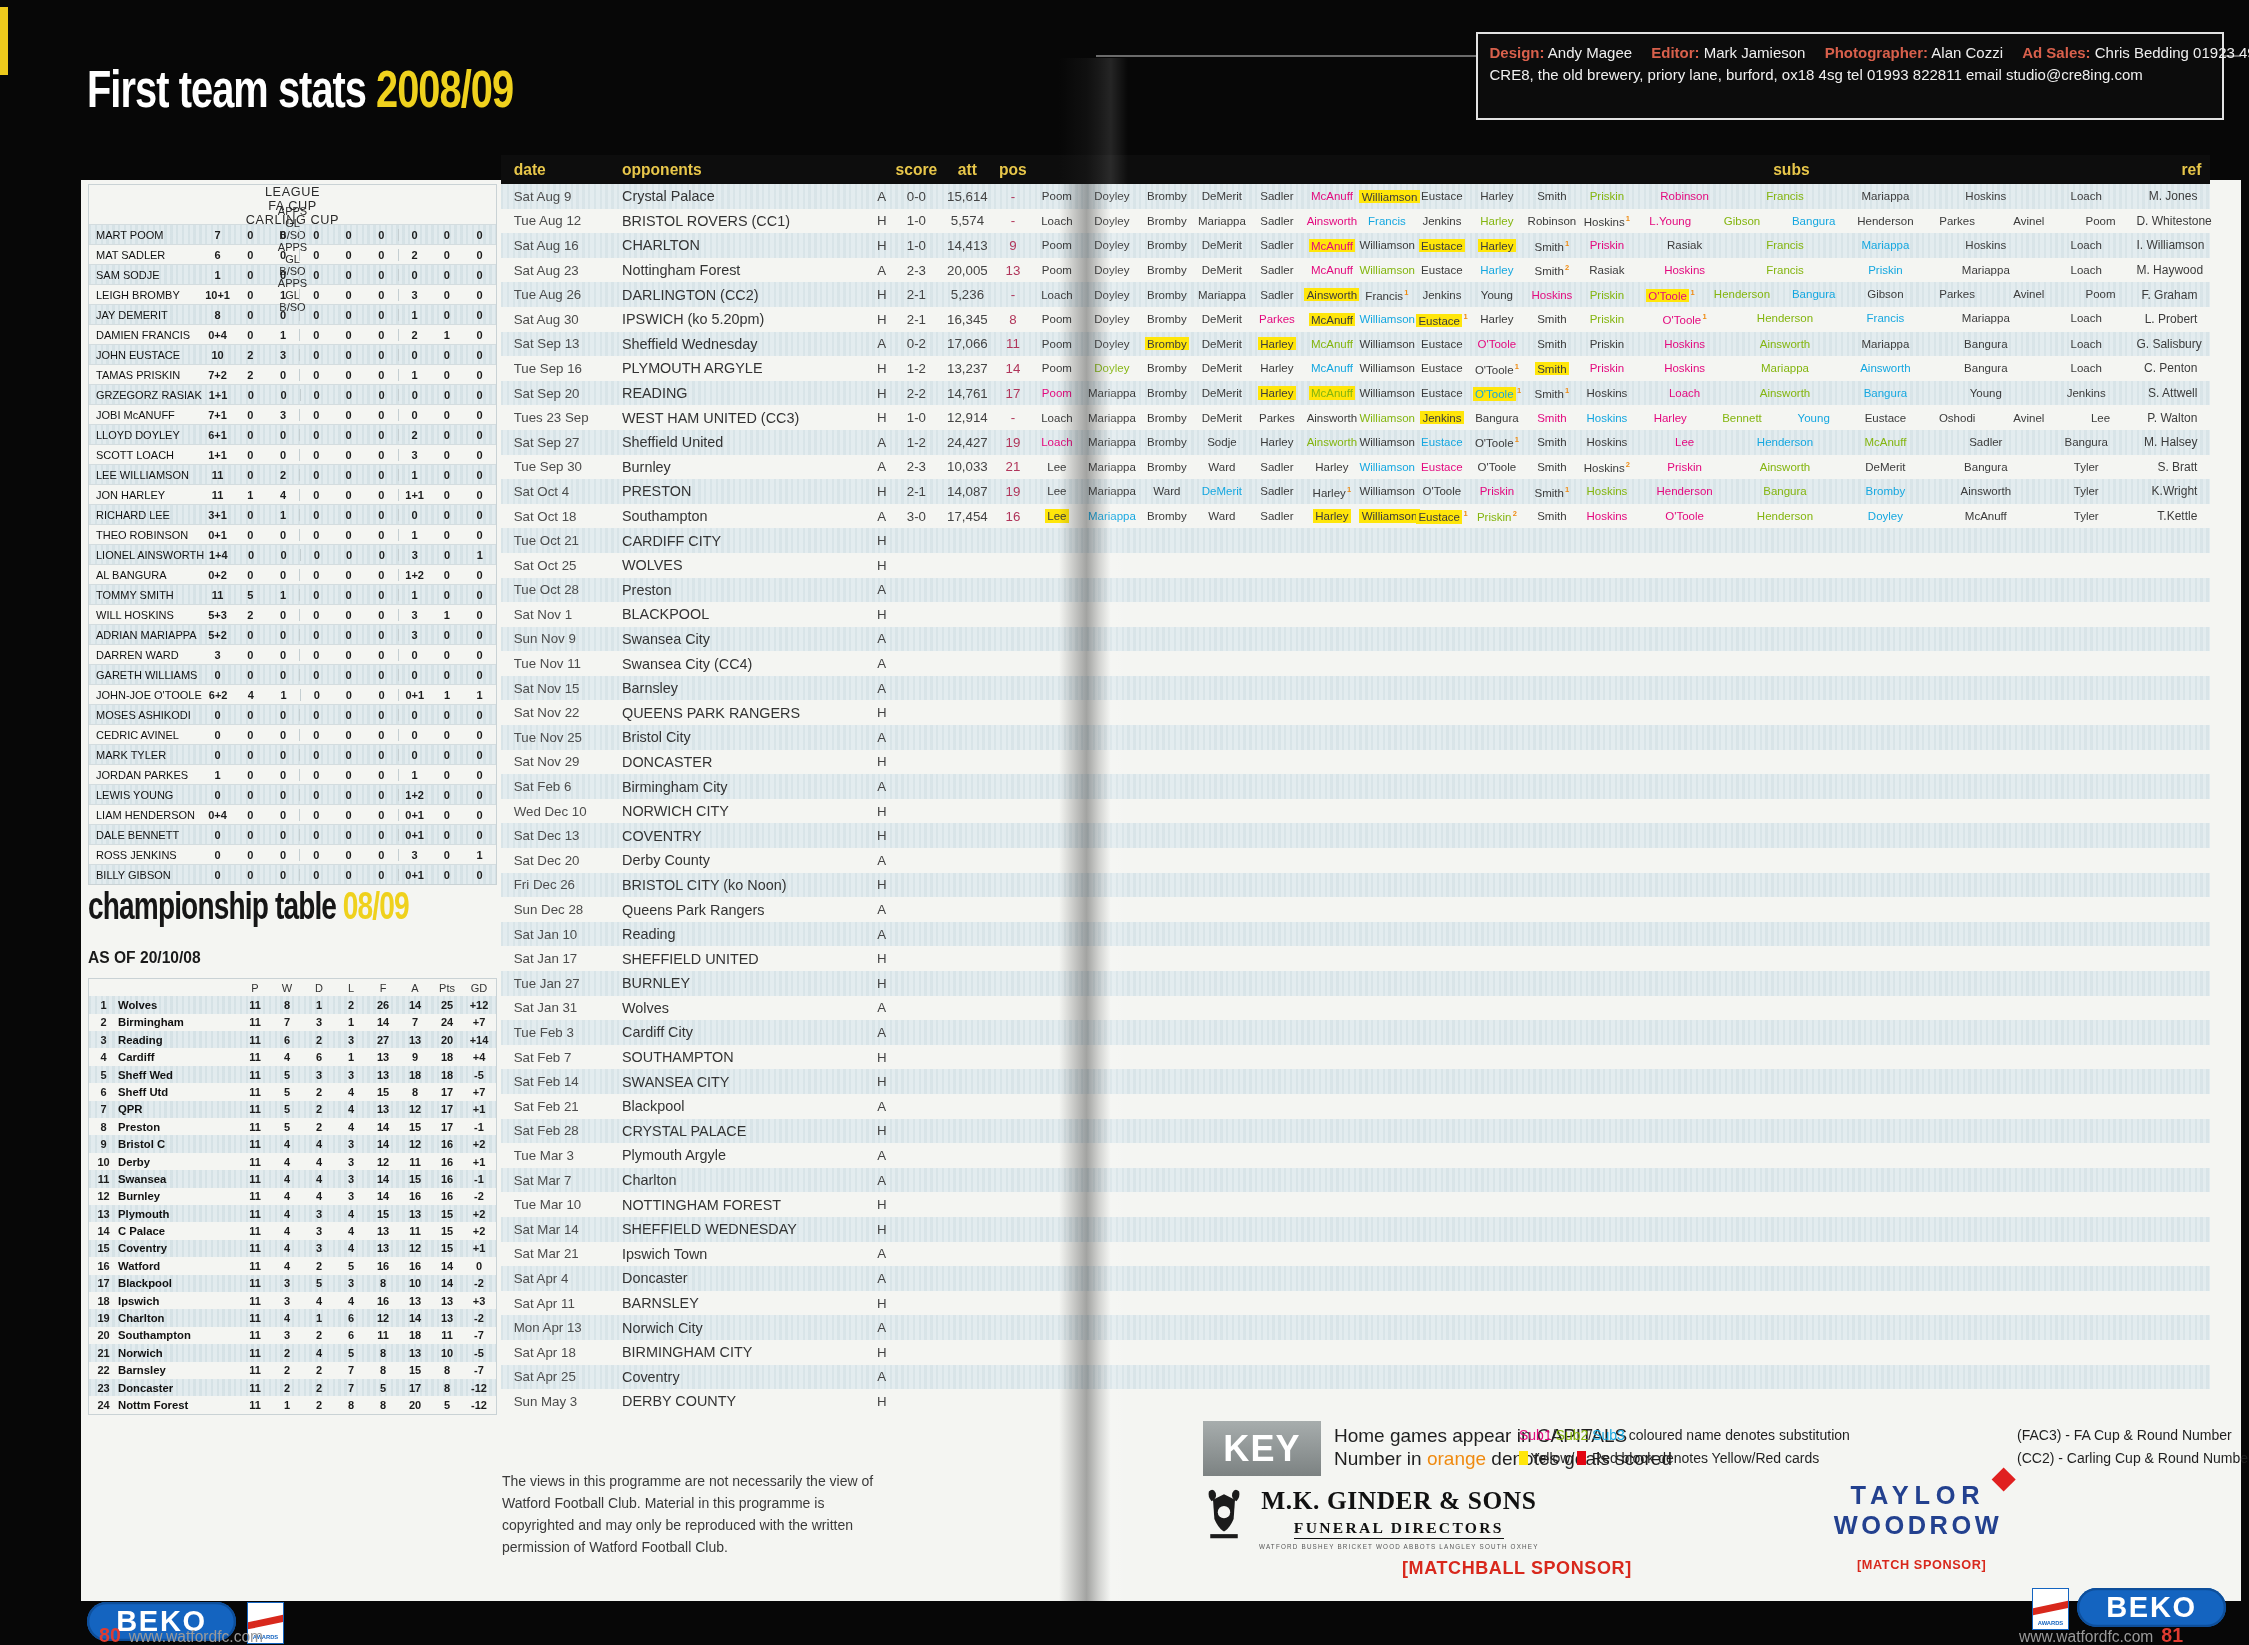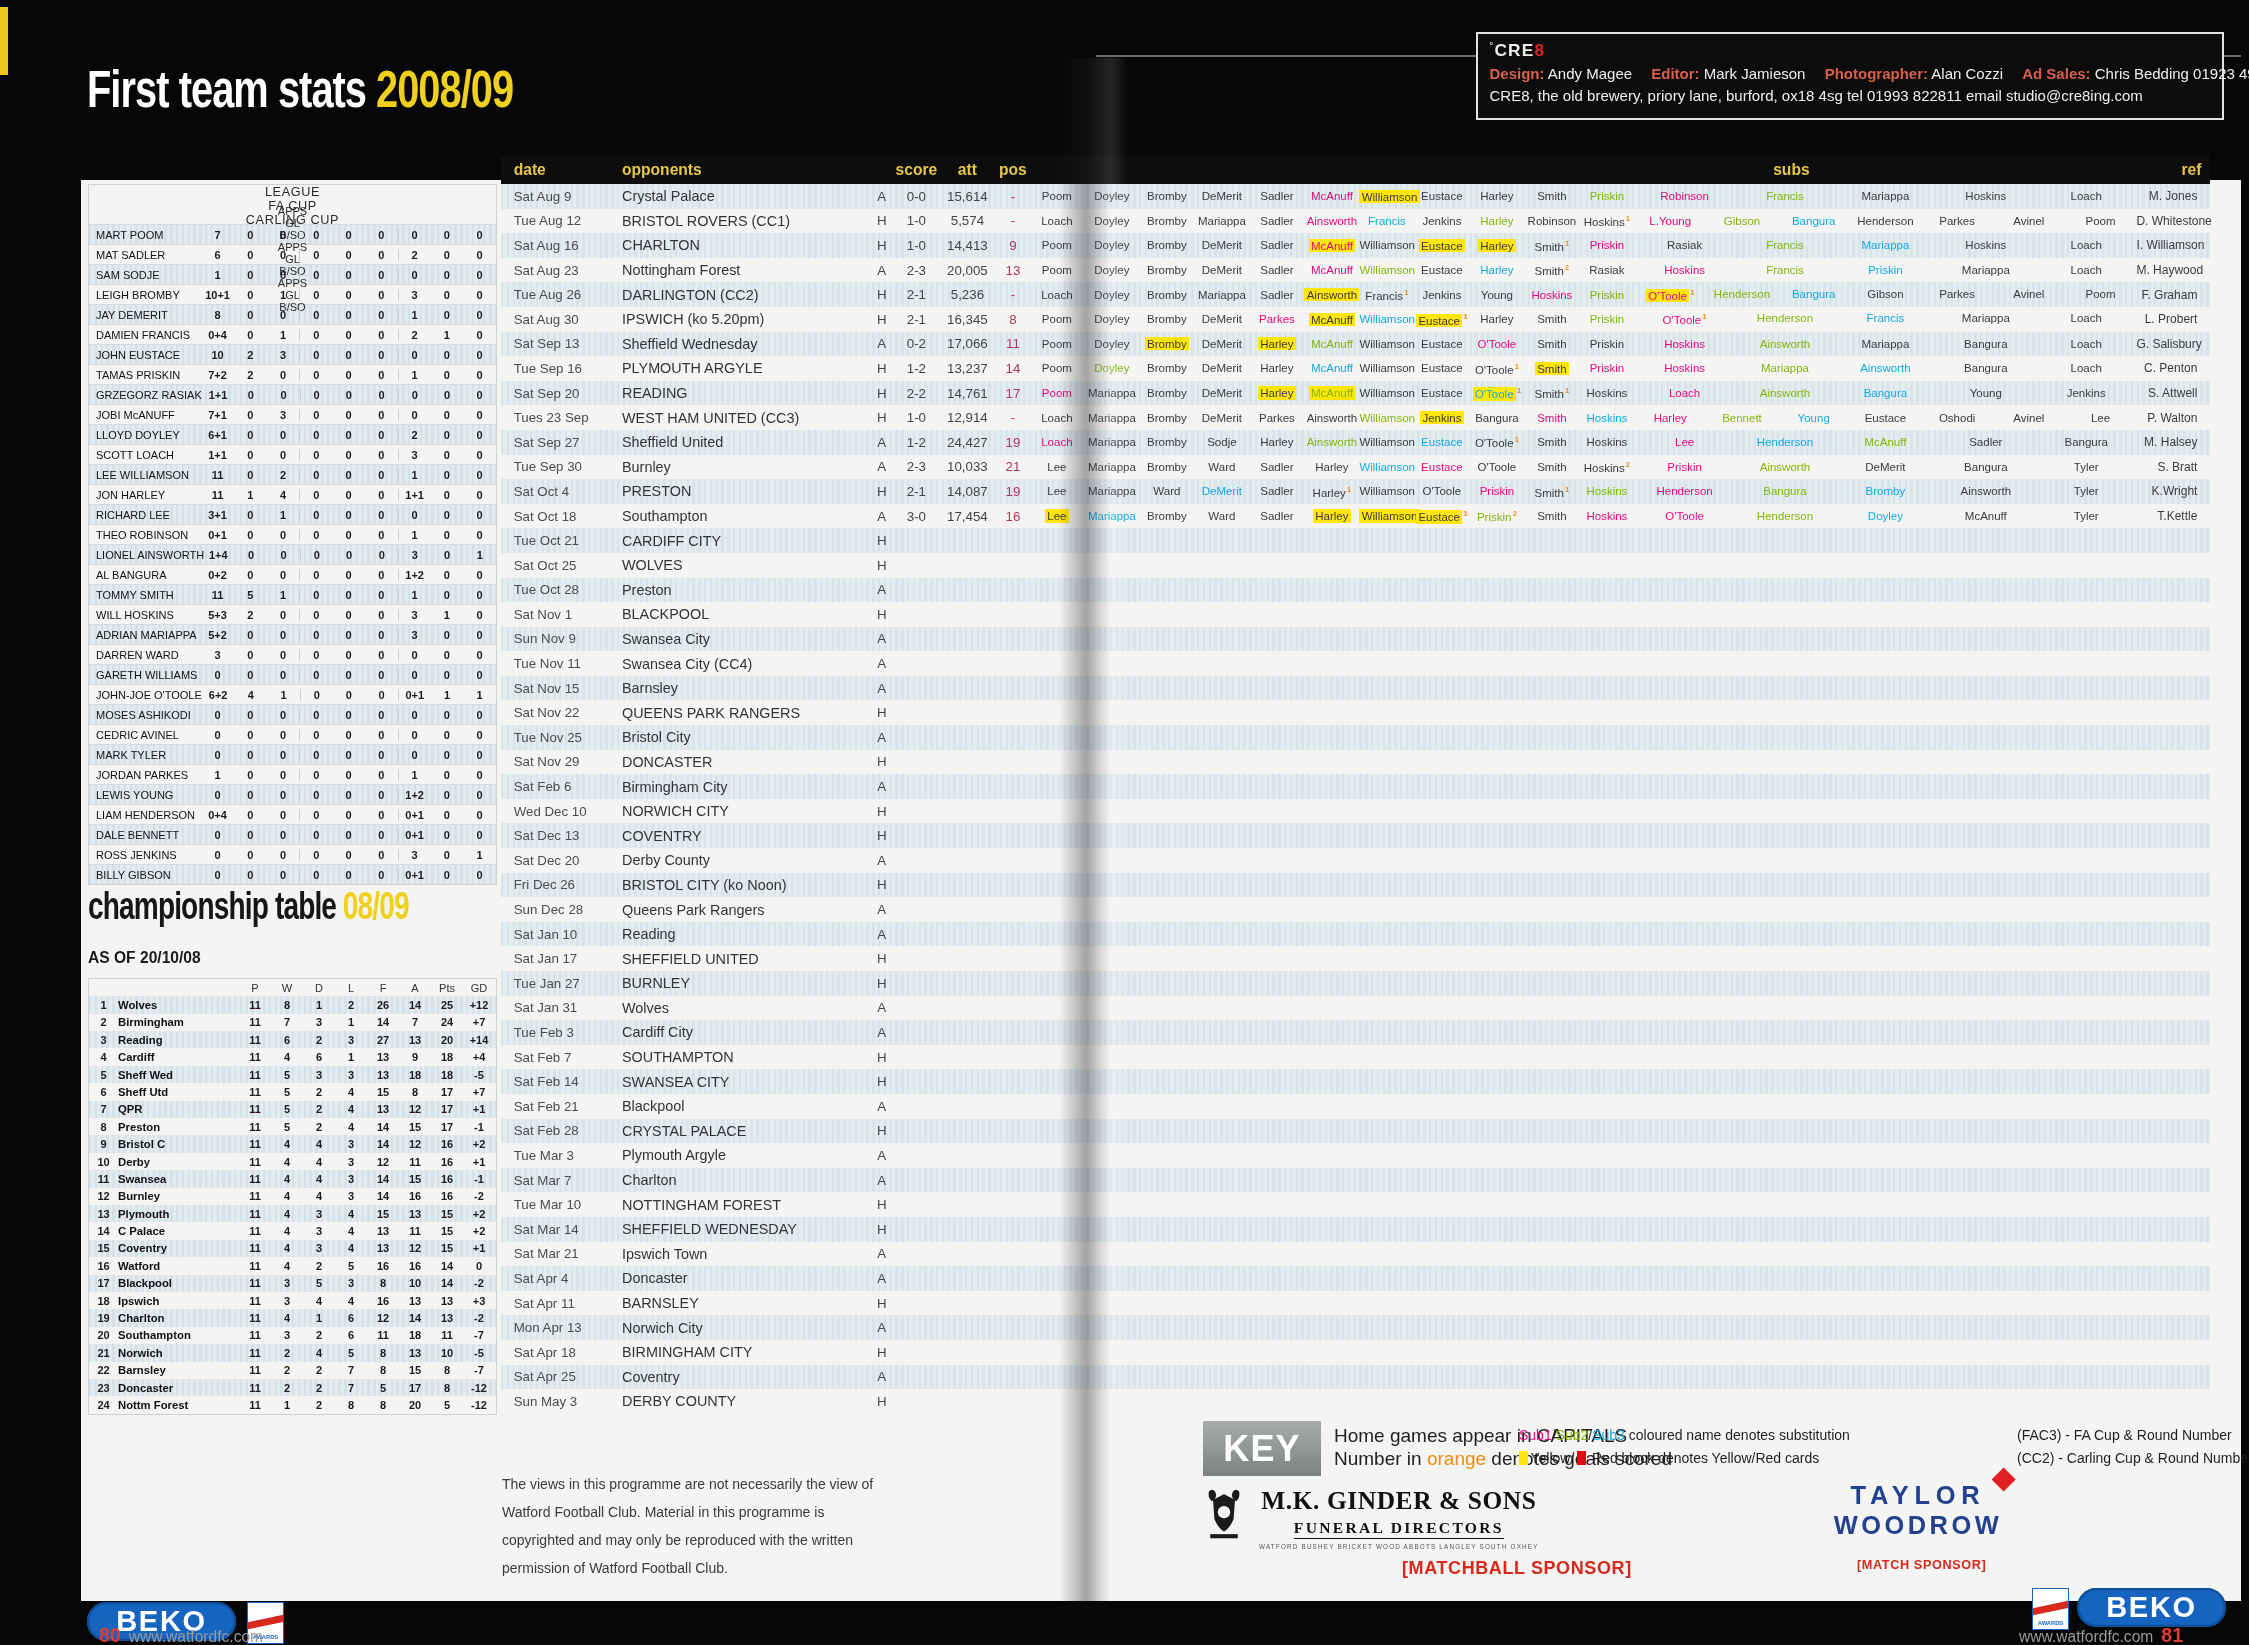--- a/index.html
+++ b/index.html
@@ -80,21 +80,21 @@
   .s3{color:#15a7e0;}
   .yc{background:#ffe60a;padding:0.6px 2.3px;}
   .fx-row sup,.c-p sup{color:#ef8a10;font-size:7.5px;font-weight:700;margin-left:1.2px;}
 
   
   .gutter{position:absolute;left:1059px;top:58px;width:69px;height:1543px;pointer-events:none;z-index:30;
           background:linear-gradient(90deg,rgba(0,0,0,0) 0%,rgba(30,30,30,.38) 40%,rgba(90,90,90,.22) 58%,rgba(255,255,255,.12) 75%,rgba(0,0,0,0) 100%);}
 
   
   .notes-kickoff{position:absolute;left:502px;top:1423px;font-size:14px;color:#3a3a3a;line-height:19px;}
-  .notes-views{position:absolute;left:502px;top:1470px;width:398px;font-size:14px;color:#3a3a3a;line-height:28px;}
+  .notes-views{position:absolute;left:502px;top:1470px;width:398px;font-size:14px;color:#3a3a3a;line-height:22px;}
 
   
   .key-block{position:absolute;left:1203px;top:1421px;width:118px;height:55px;
              background:linear-gradient(180deg,#a7adad,#7c8282);display:flex;align-items:center;justify-content:center;
              color:#fff;font-size:36px;font-weight:700;letter-spacing:1.2px;}
   .key-colA{position:absolute;left:1334px;top:1424px;font-size:19px;color:#1f1f1f;line-height:23px;white-space:nowrap;}
   .key-colB{position:absolute;left:1519px;top:1424px;font-size:14px;color:#1f1f1f;line-height:23px;white-space:nowrap;}
   .key-colC{position:absolute;left:2017px;top:1424px;font-size:14px;color:#1f1f1f;line-height:23px;white-space:nowrap;}
   .kw-orange{color:#ef8a10;}
   .blk{display:inline-block;width:9.2px;height:14px;vertical-align:-2.3px;margin-right:2.3px;}
@@ -137,21 +137,20 @@
 <div class="spread">
   <div class="yellow-sliver"></div>
   <div class="page-white"></div>
   <div class="edge-line"></div>
 
   <h1 class="title">
     <span>First team stats</span><span class="season">2008/09</span>
   </h1>
 
   <div class="cre8">
-    <div class="cre8-logo"><span class="deg">°</span><span>CRE</span><span class="red8">8</span></div>
     <div class="cre8-line">
       <span class="lab">Design:</span> <span class="val">Andy Magee</span>
       <span class="lab">Editor:</span> <span class="val">Mark Jamieson</span>
       <span class="lab">Photographer:</span> <span class="val">Alan Cozzi</span>
       <span class="lab">Ad Sales:</span> <span class="val">Chris Bedding 01923 496371</span>
     </div>
     <div class="cre8-line">CRE8, the old brewery, priory lane, burford, ox18 4sg  tel 01993 822811  email studio@cre8ing.com</div>
   </div>
 
   <div class="stats-panel">

